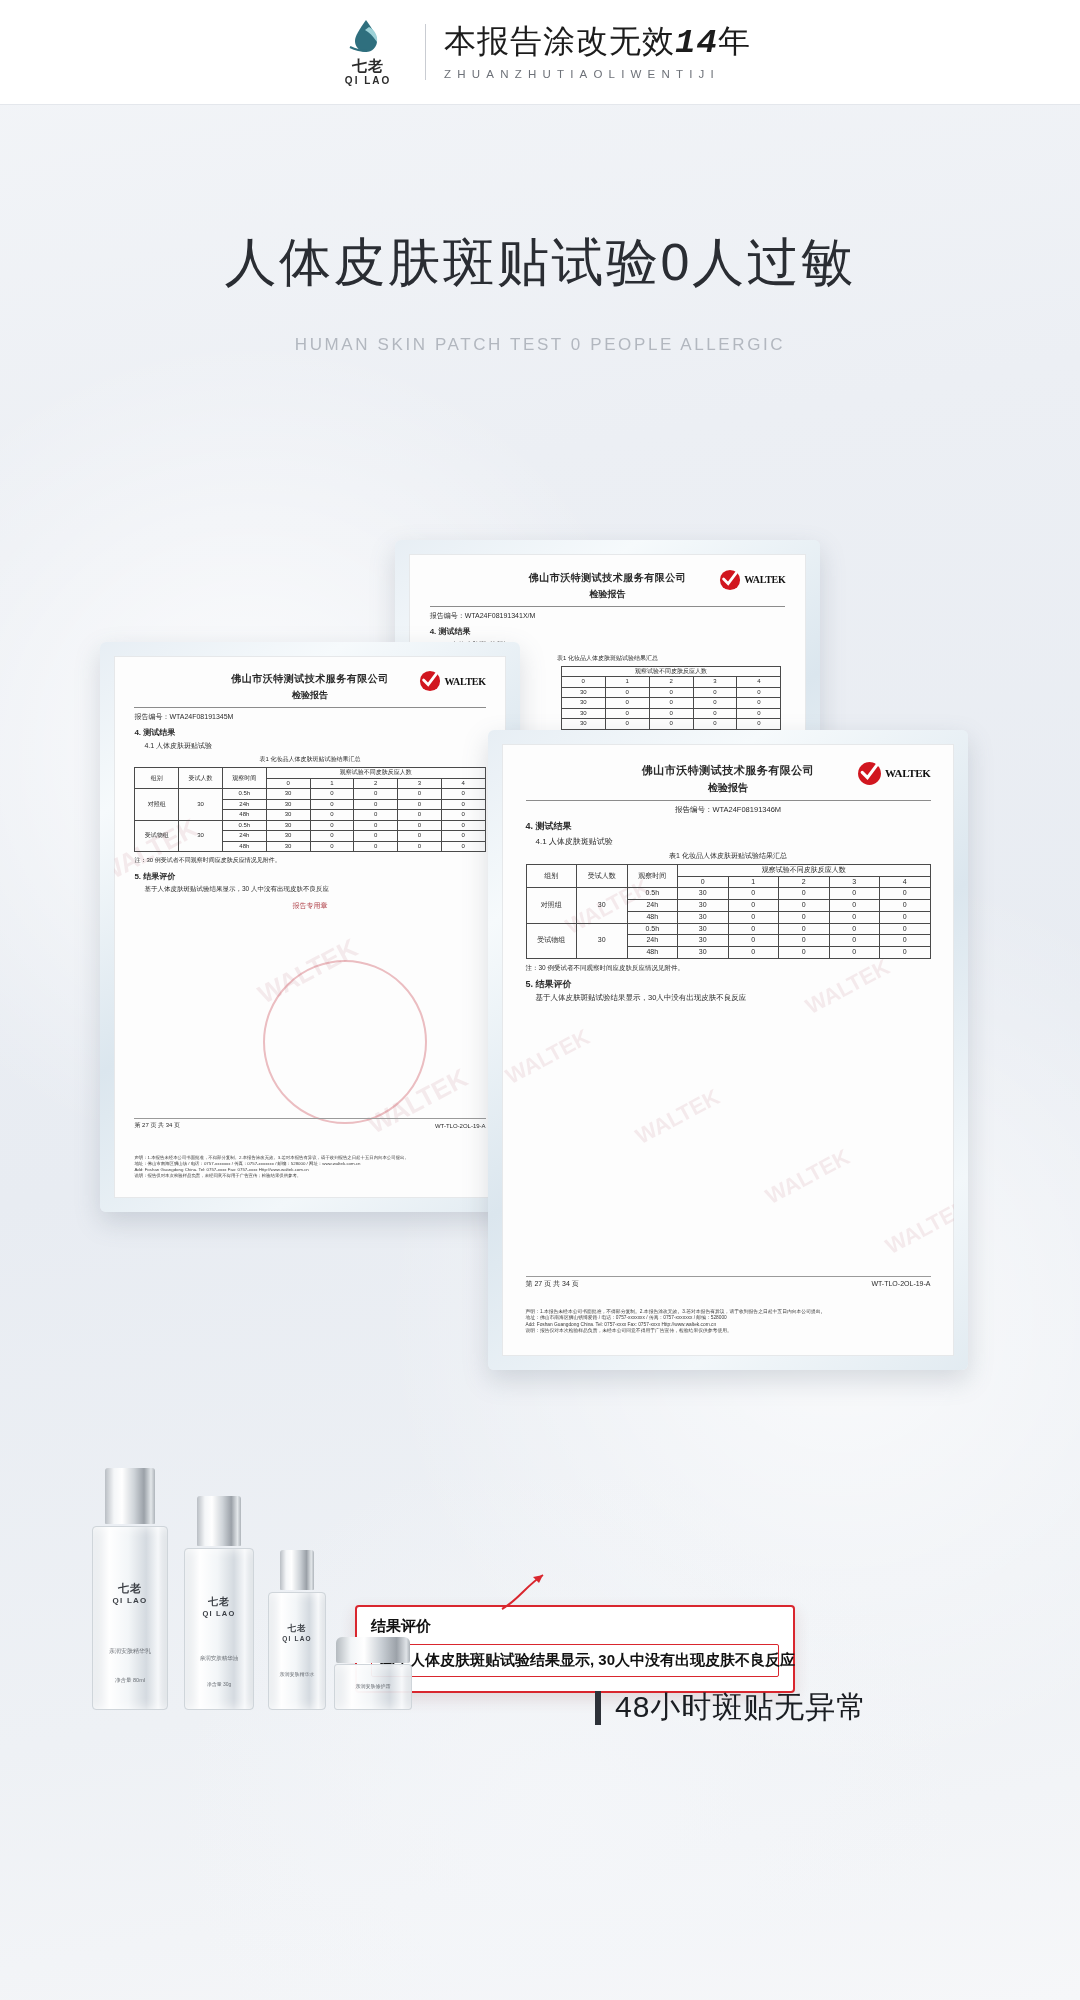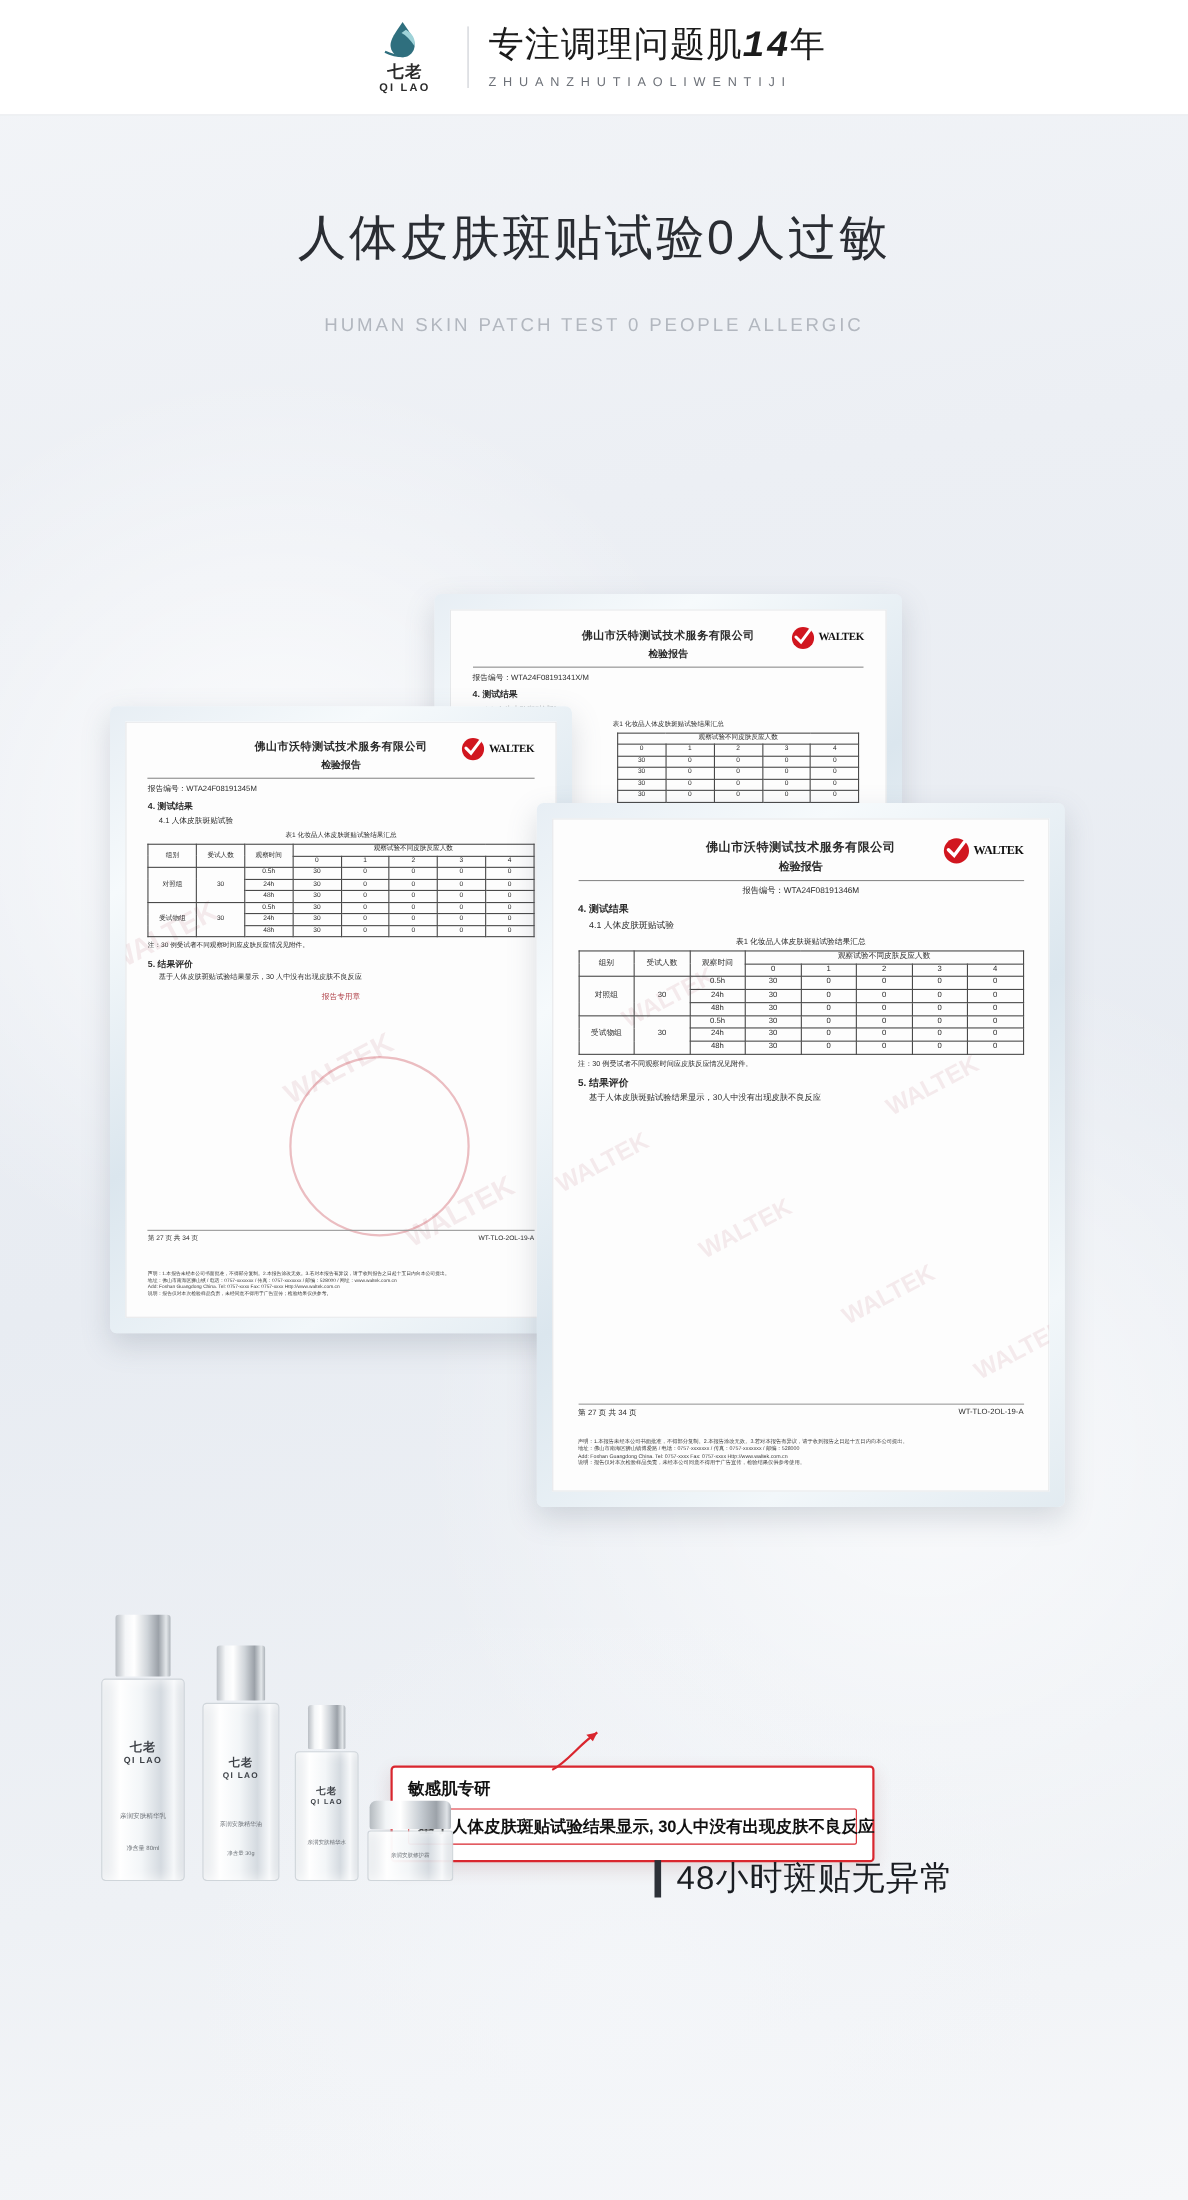--- a/index.html
+++ b/index.html
@@ -123,21 +123,22 @@
     padding-top: 86px;
   }
   .main-title {
     font-size: 62px;
     font-weight: bold;
     color: #121417;
     letter-spacing: 2px;
     line-height: 1.1;
   }
   .sub-title {
-    font-size: 44px;
+    margin-top: 40px;
+    font-size: 52px;
     color: #2a2d33;
     letter-spacing: 2.5px;
     line-height: 1.2;
   }
   .en-title {
     margin-top: 42px;
     font-size: 17px;
     letter-spacing: 2.6px;
     color: #b2b7bf;
   }
@@ -400,21 +401,21 @@
           <path d="M21 3 C14 13 10 19 10 24 a11 11 0 0 0 22 0 c0-5-4-11-11-21z" fill="#2f6f7e"></path>
           <path d="M24 10 c6 3 9 9 8 15 -4 -6 -8 -10 -12 -12z" fill="#9ed2d8"></path>
           <path d="M5 30 c6 3 12 4 17 4" stroke="#2f6f7e" stroke-width="2" fill="none"></path>
         </svg>
         <div class="logo-cn">七老</div>
         <div class="logo-en">QI LAO</div>
       </div>
       <div class="brand-divider"></div>
       <div class="brand-text">
         <div class="brand-slogan">
-          <span>专注调理问题肌</span><span class="num">14</span><span>年</span>
+          <span>本报告涂改无效</span><span class="num">14</span><span>年</span>
         </div>
         <div class="brand-pinyin">ZHUANZHUTIAOLIWENTIJI</div>
       </div>
     </div>
   </div>
 
   <div class="title-block">
     <div class="sub-title">人体皮肤斑贴试验0人过敏</div>
     <div class="en-title">HUMAN SKIN PATCH TEST 0 PEOPLE ALLERGIC</div>
   </div>
@@ -737,21 +738,21 @@
           </div>
         </div>
       </div>
     </div>
 
     <div class="callout">
       <svg class="callout-arrow" viewBox="0 0 60 40">
         <path d="M5 38 C 20 30, 30 14, 46 4" stroke="#d9262e" stroke-width="2" fill="none"></path>
         <path d="M46 4 l-10 2 l6 6 z" fill="#d9262e"></path>
       </svg>
-      <div class="callout-title">敏感肌专研</div>
+      <div class="callout-title">结果评价</div>
       <div class="callout-body">基于人体皮肤斑贴试验结果显示, 30人中没有出现皮肤不良反应</div>
     </div>
   </div>
 
   <div class="products">
 
     <div class="bottle" style="left:20px; width:76px;">
       <div class="cap" style="height:56px; width:50px; margin:0 auto 2px auto;"></div>
       <div class="body-glass" style="height:182px;">
         <div class="b-logo" style="top:54px; font-size:11px;">

